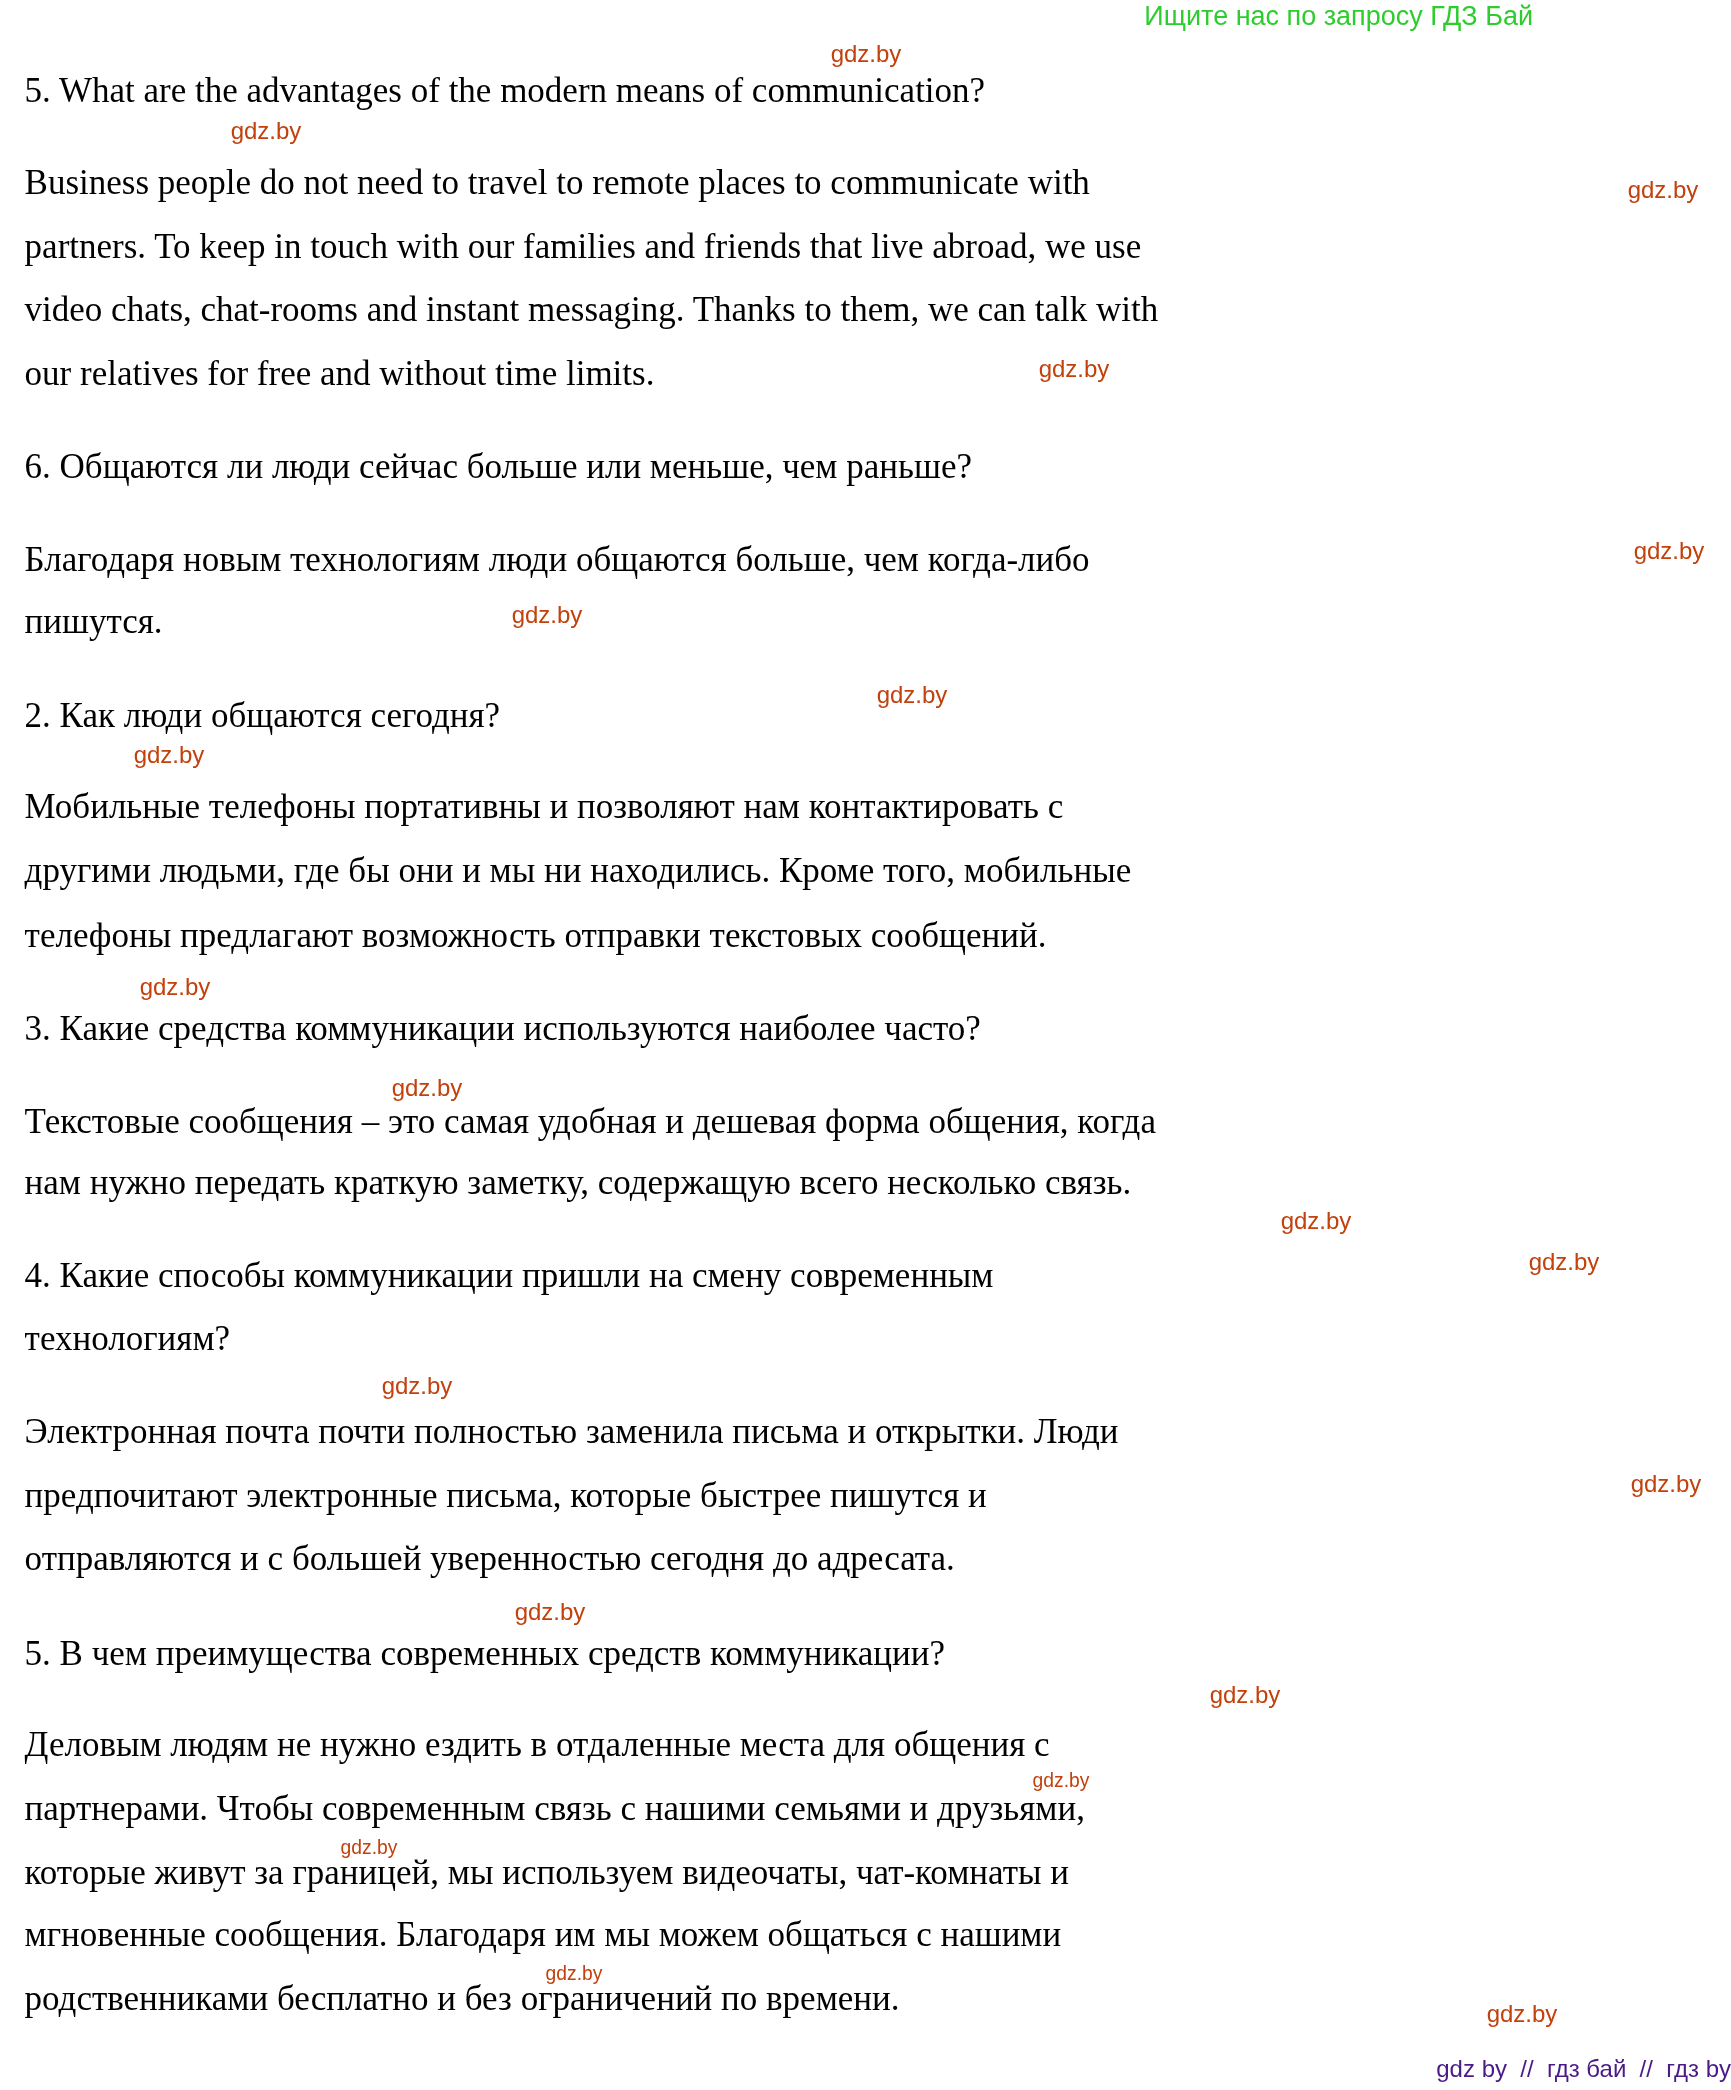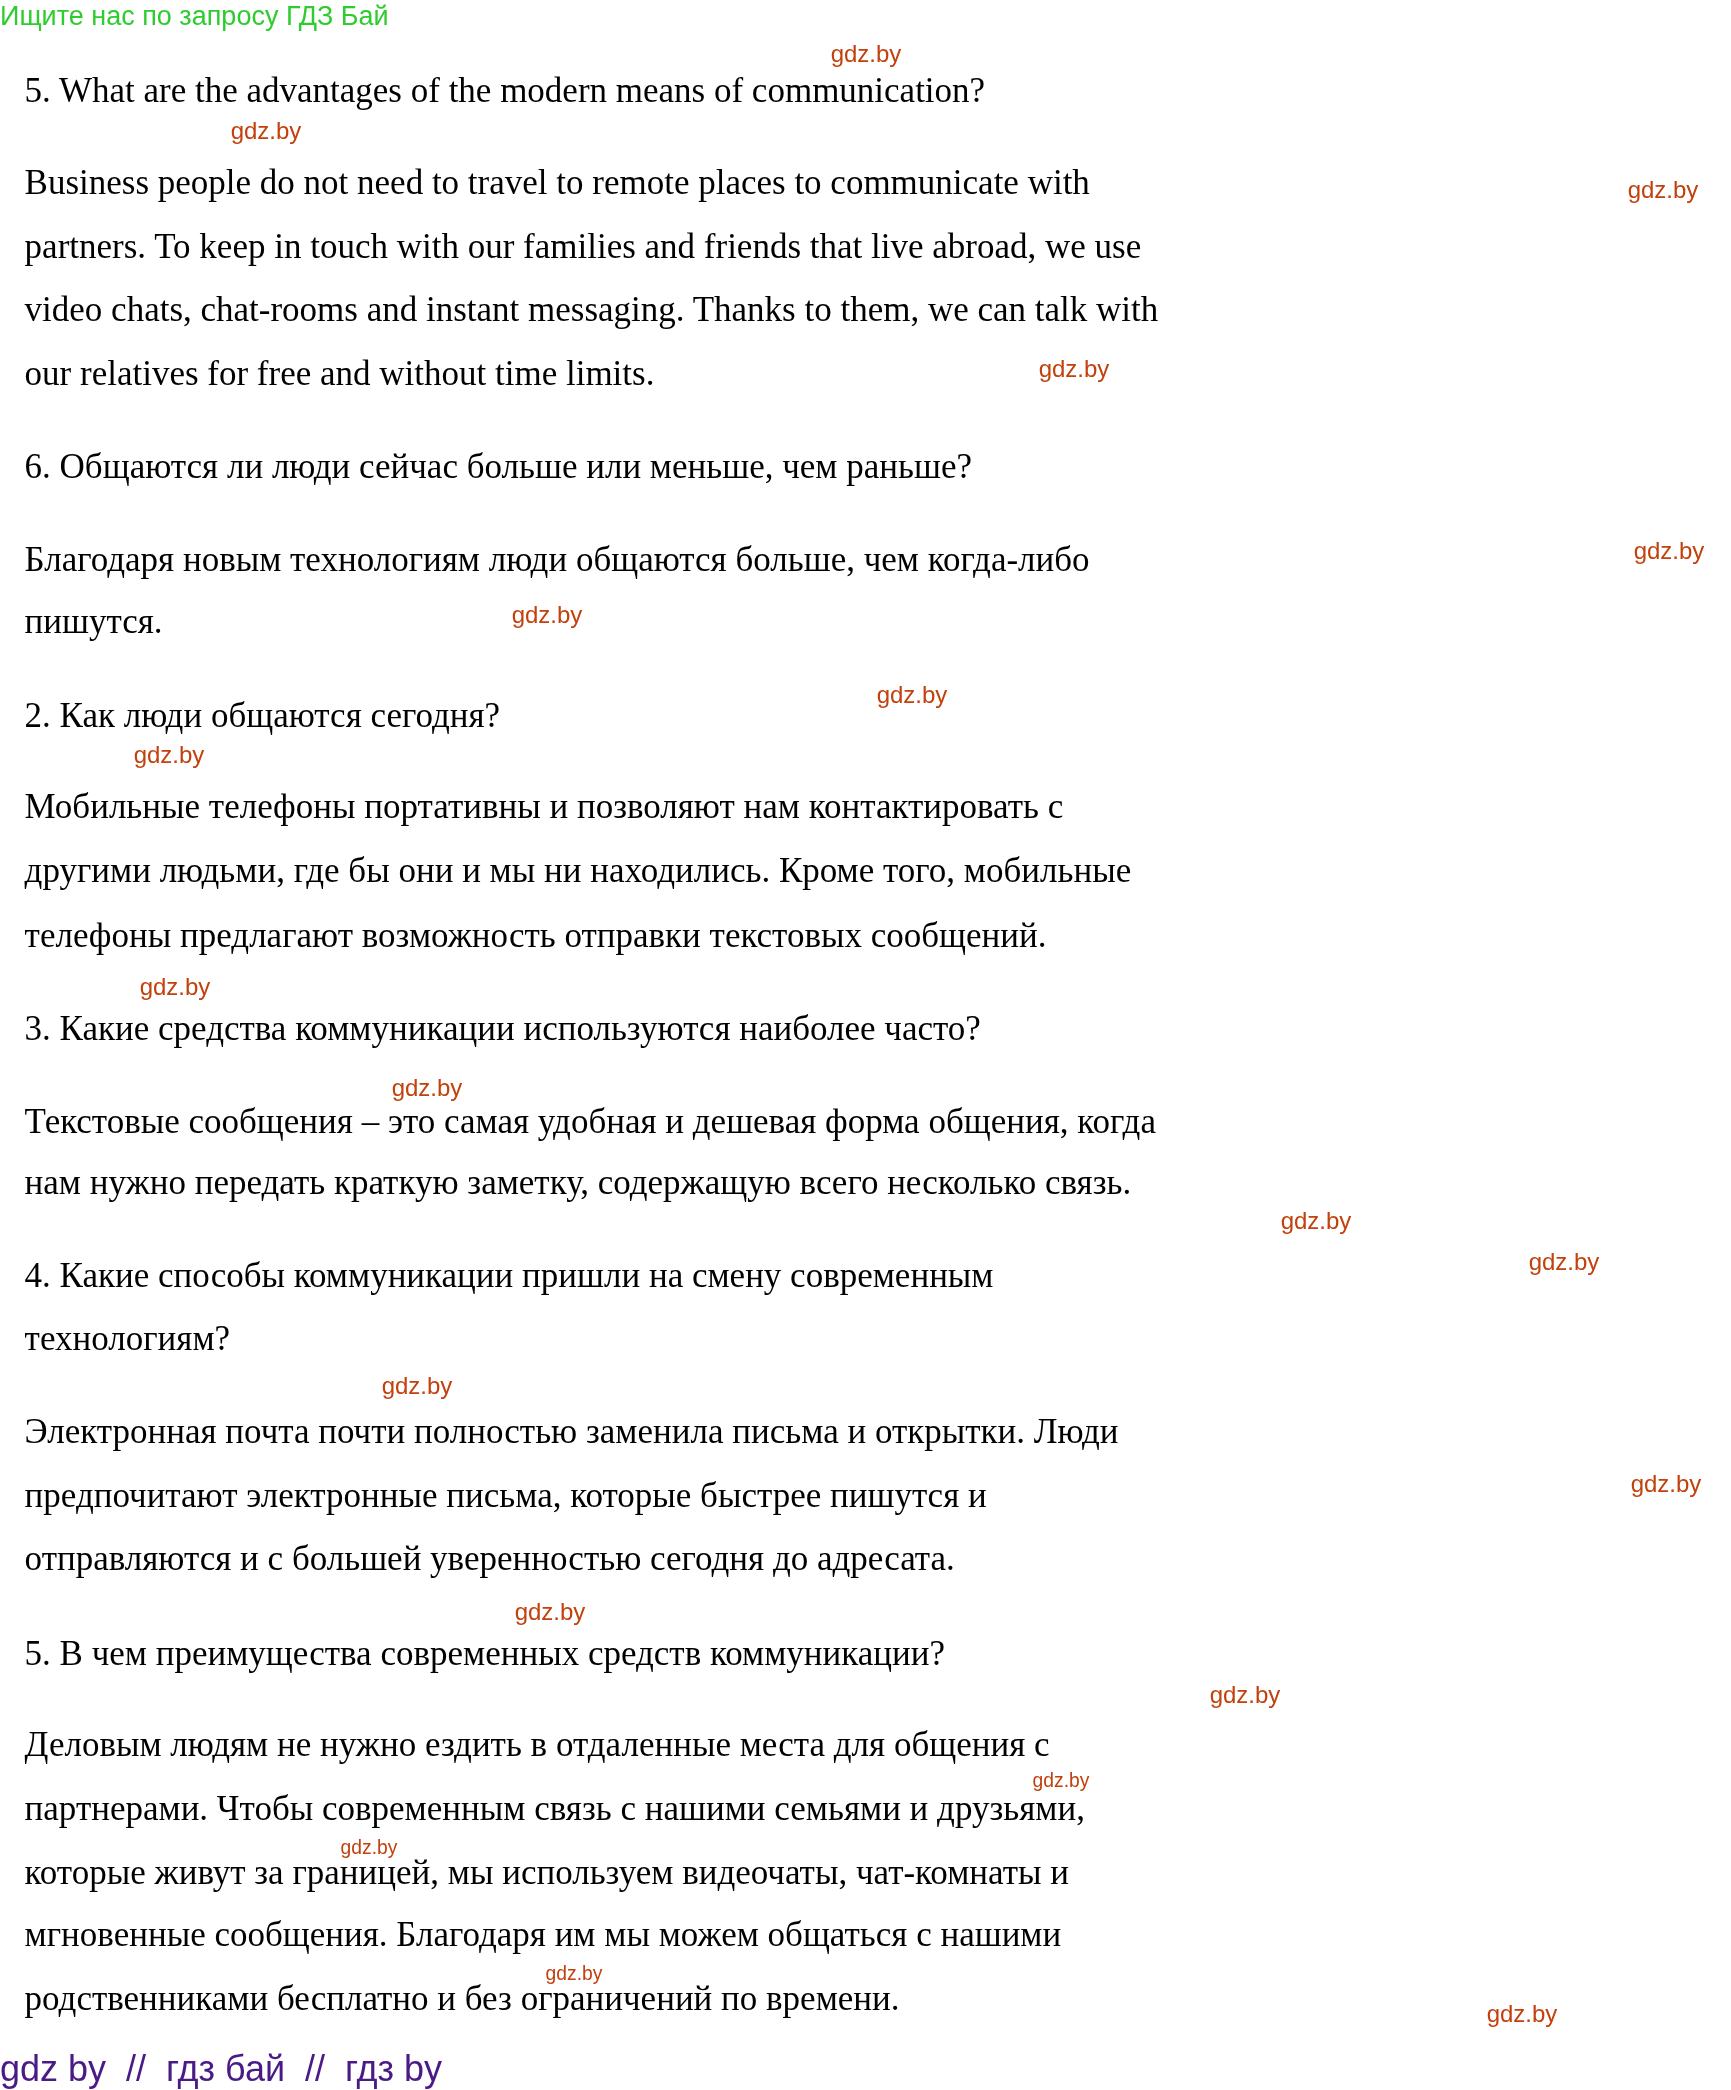--- a/index.html
+++ b/index.html
@@ -1,20 +1,20 @@
 <!DOCTYPE html>
 <html style="font-size:14px"><head>
 <meta charset="utf-8">
 <style>
   html, body { margin:0; padding:0; background:#ffffff; }
   body { width:1731px; height:2090px; position:relative; overflow:hidden; }
-  .banner { position:absolute; left:0; width:1533px; top:0; text-align:left;
+  .banner { position:absolute; left:0; width:1533px; top:0; text-align:right;
     font-family:"Liberation Sans", sans-serif; font-size:27px; line-height:32px; color:#2ecc2e; }
-  .footer { position:absolute; left:0; width:1731px; top:2051px; text-align:left;
-    font-family:"Liberation Sans", sans-serif; font-size:36px; line-height:35px; color:#4a1a86; white-space:pre; }
+  .footer { position:absolute; left:0; width:1731px; top:2051px; text-align:right;
+    font-family:"Liberation Sans", sans-serif; font-size:24px; line-height:35px; color:#4a1a86; white-space:pre; }
   .line { position:absolute; left:24.6px; font-family:"Liberation Serif", serif; font-size:35px;
     line-height:53px; color:#000; white-space:nowrap; }
   .wm { position:absolute; font-family:Liberation Sans, sans-serif; font-size:24px; line-height:28px;
     color:#c2410c; white-space:nowrap; transform:translateX(-50%); }
 </style>
 </head>
 <body>
 
 <div class="banner">Ищите нас по запросу ГДЗ Бай</div>
 

